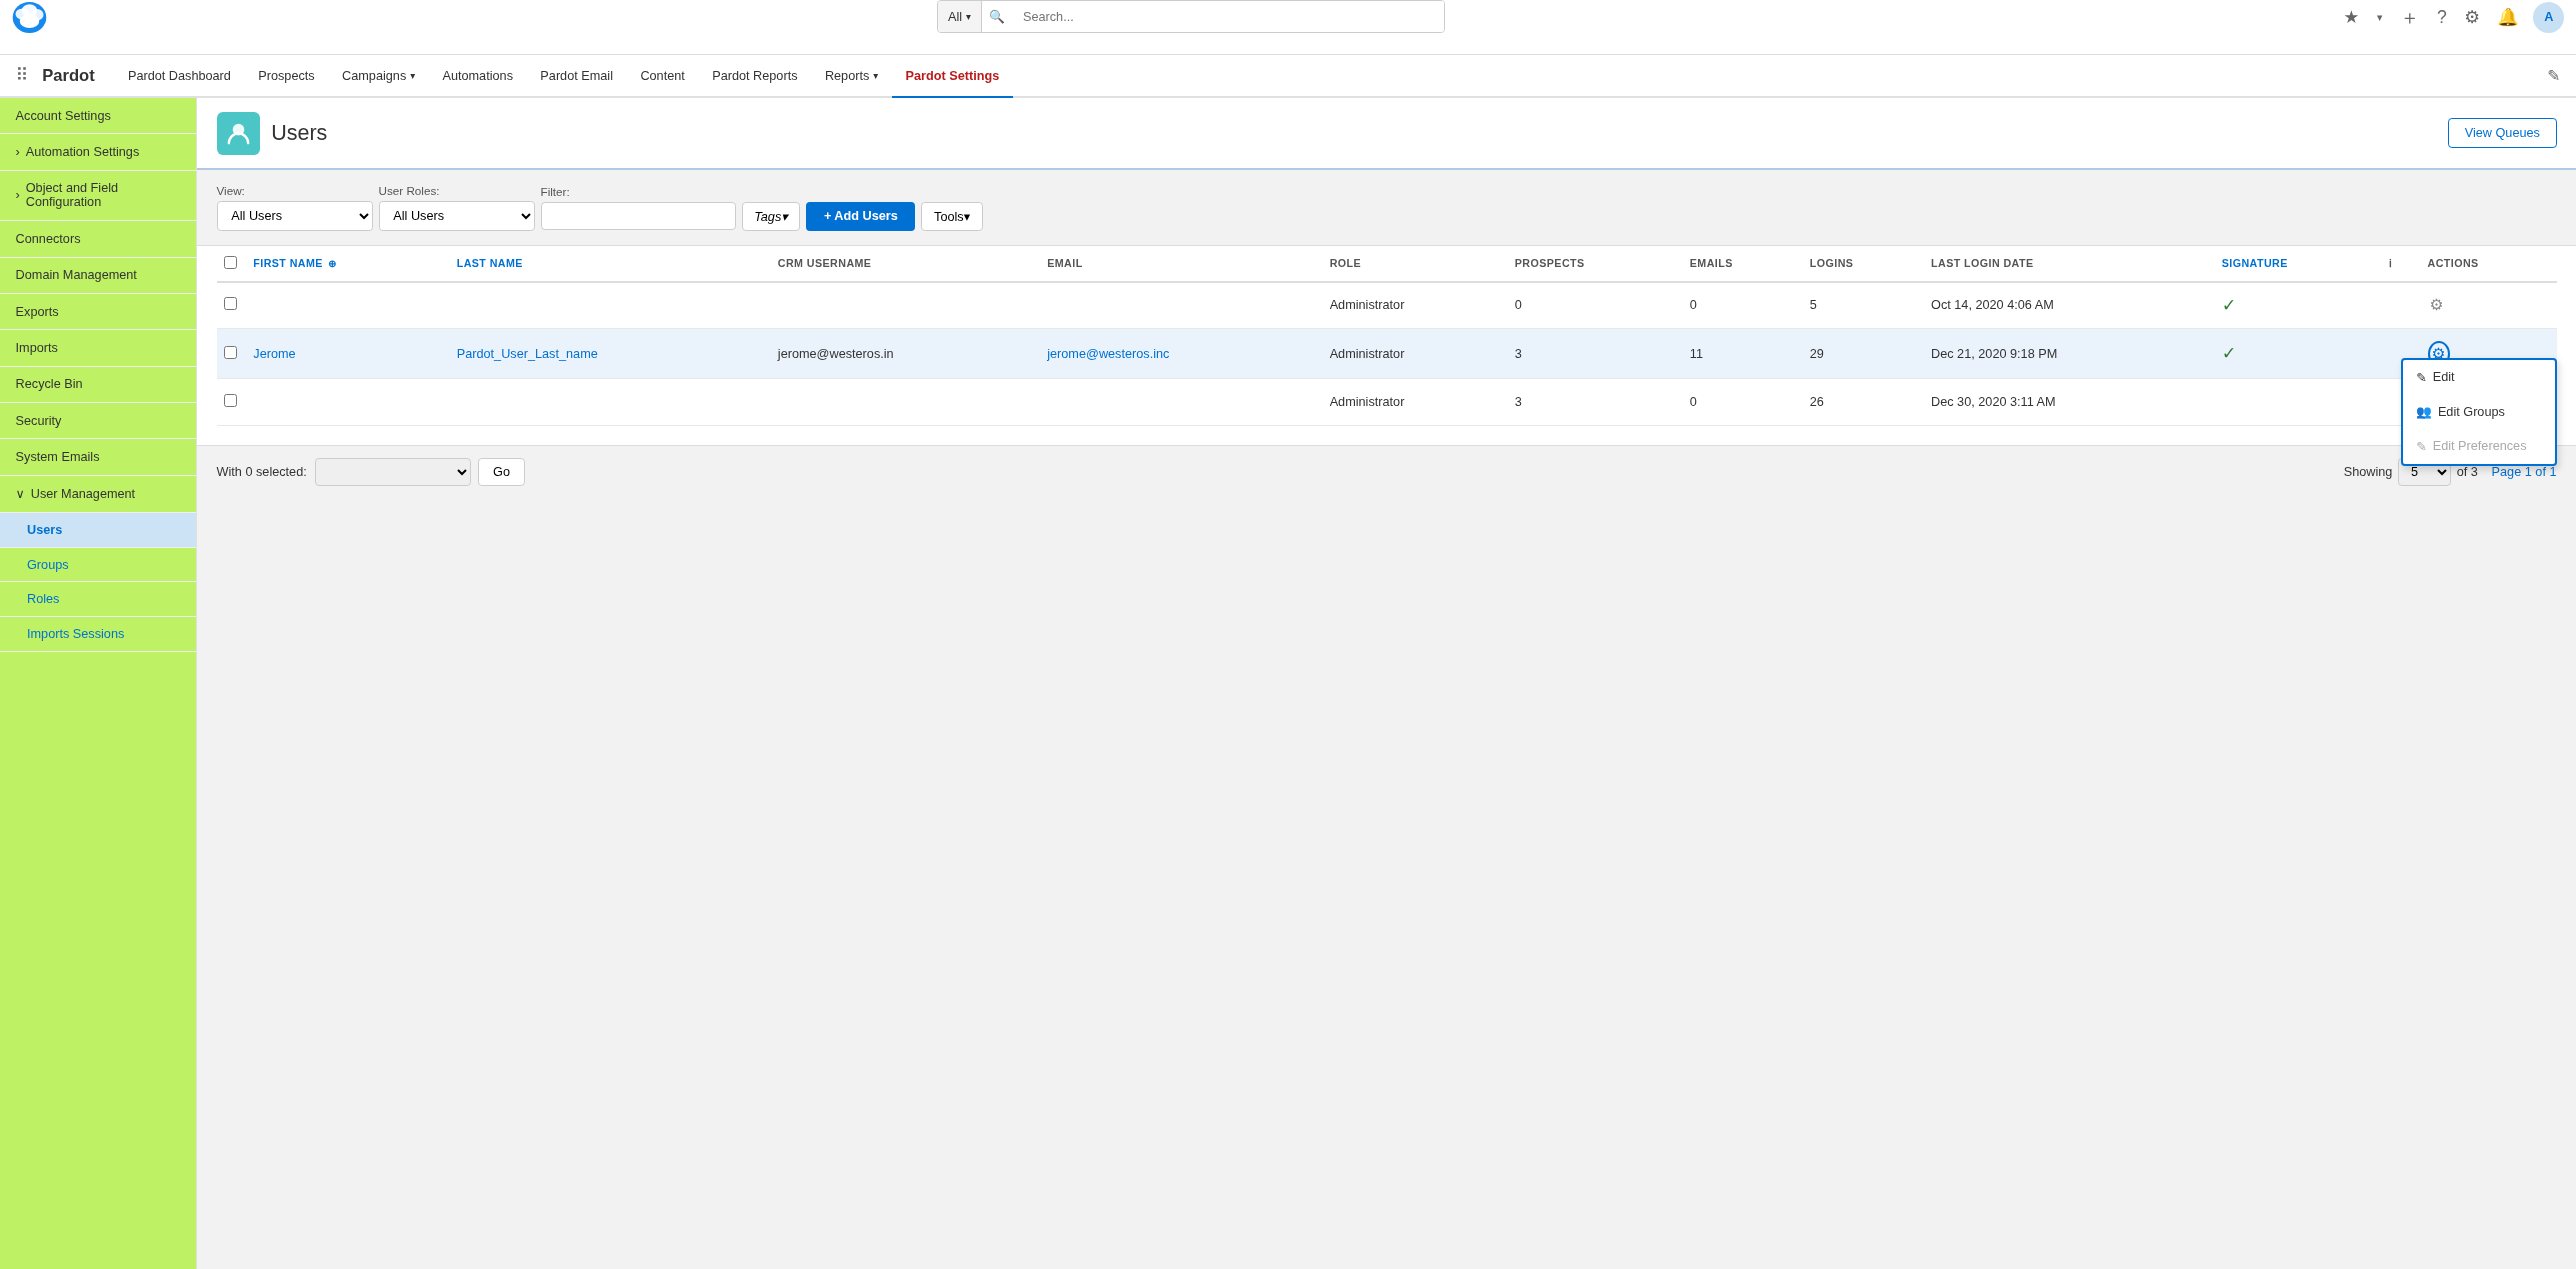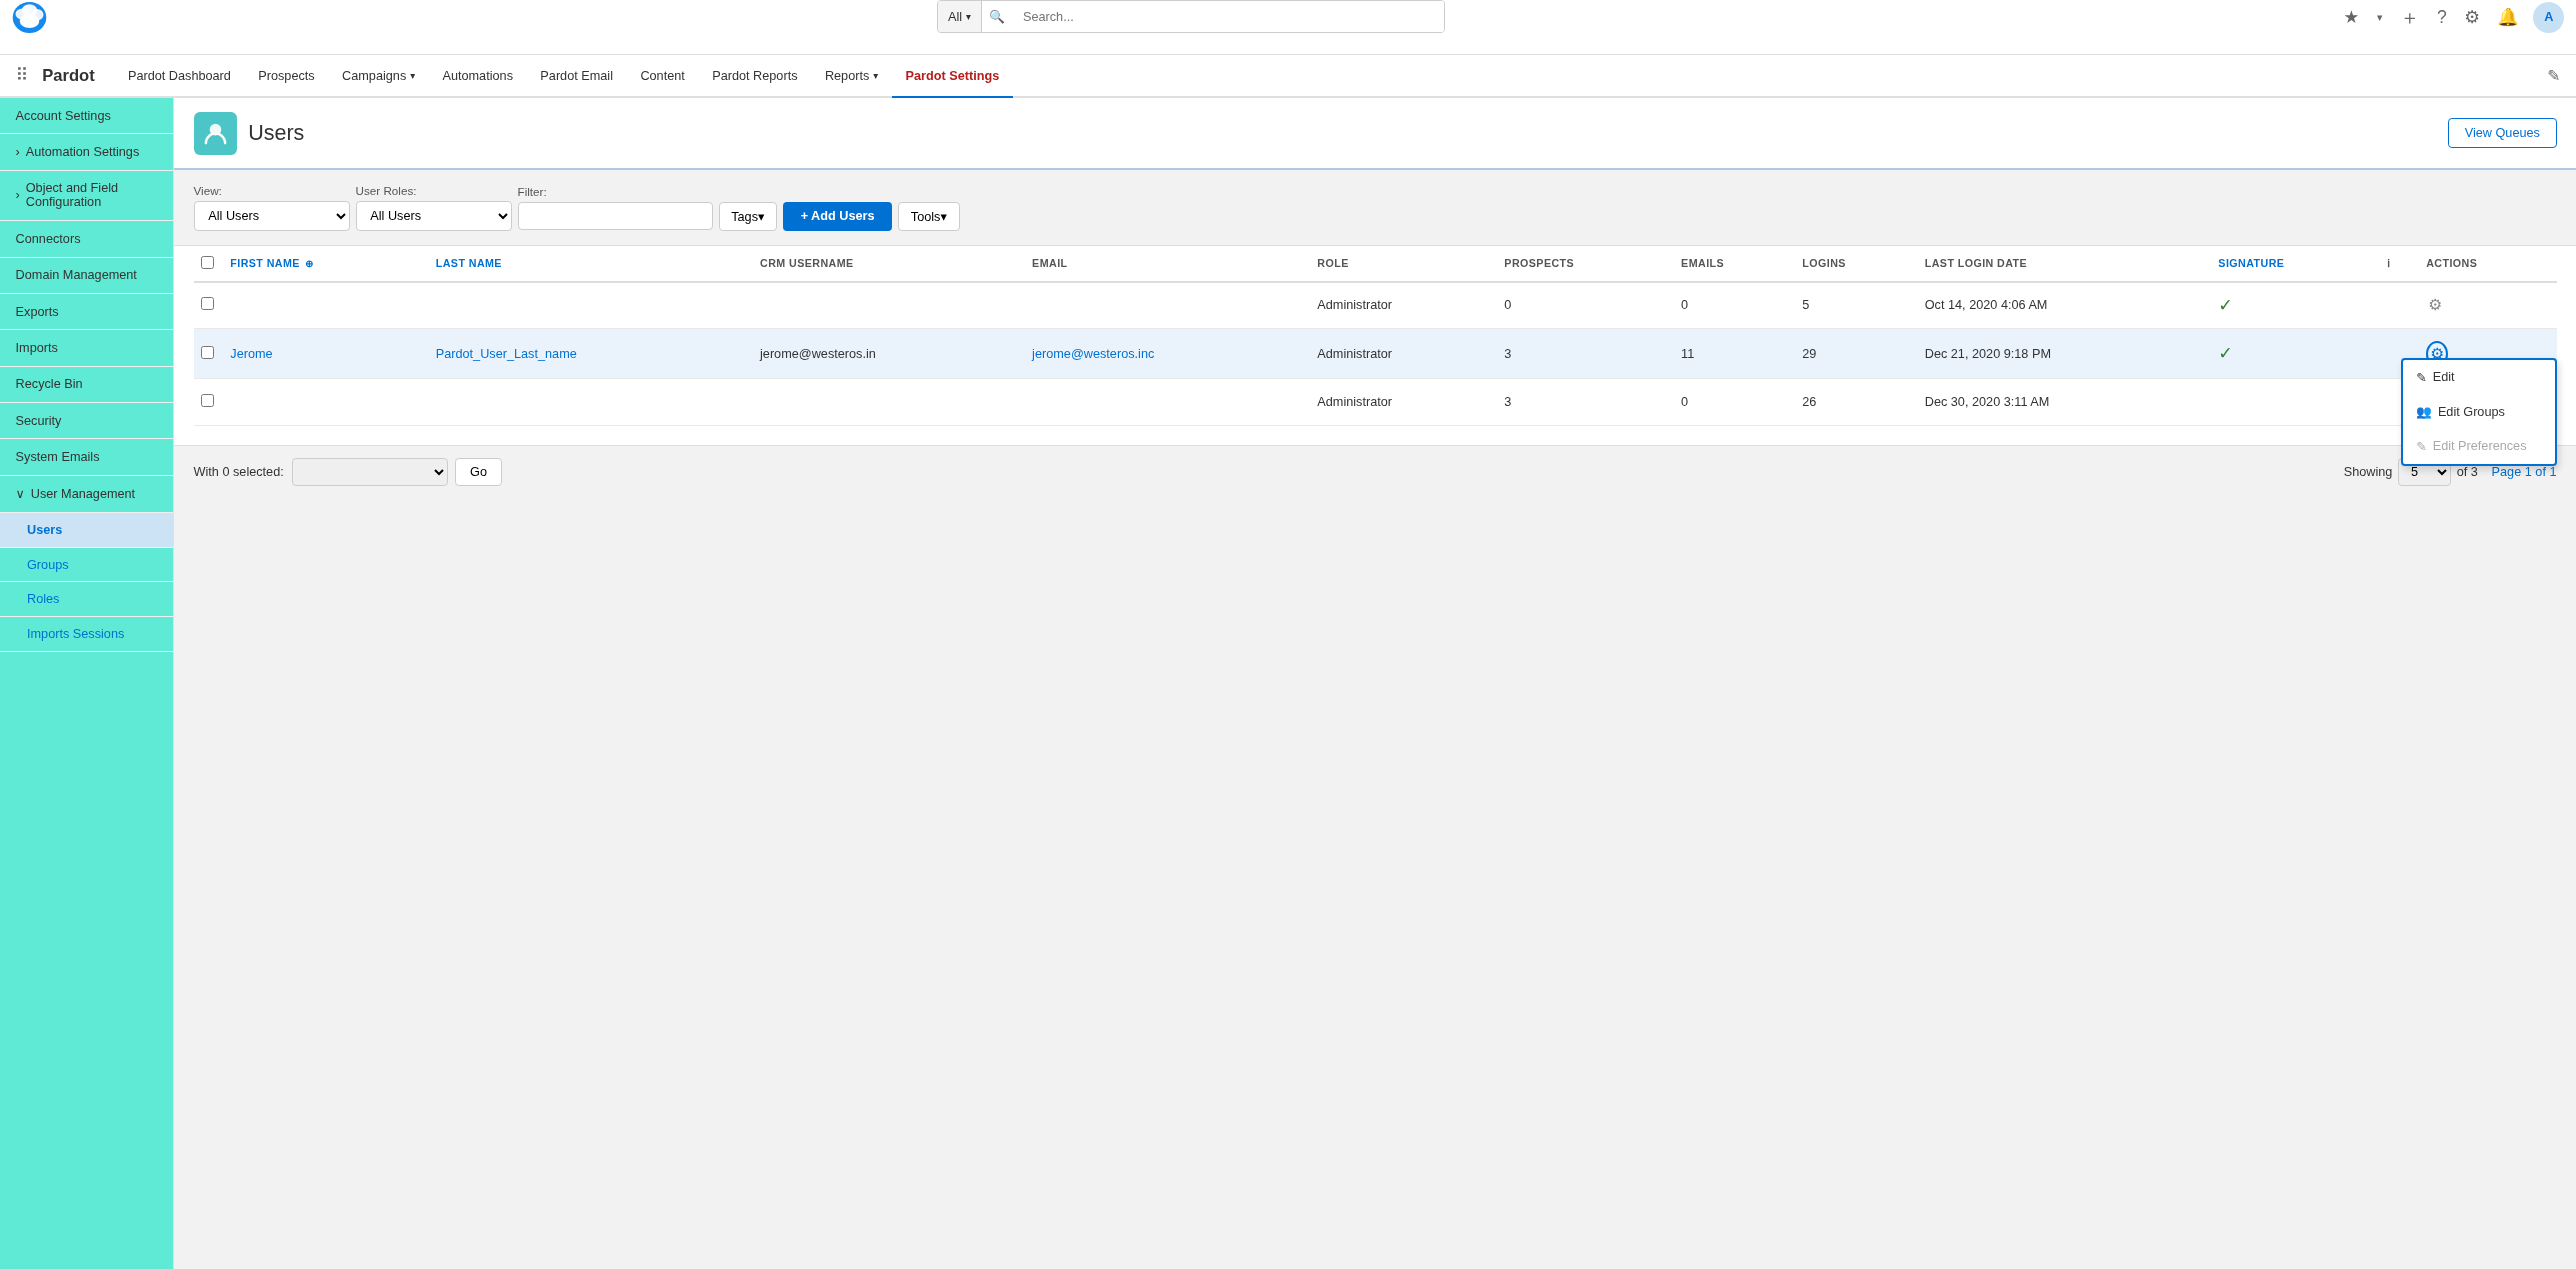--- a/index.html
+++ b/index.html
@@ -134,22 +134,22 @@
 
     
     .main-layout {
       display: flex;
       height: calc(100vh - 98px);
       overflow: hidden;
     }
 
     
     .sidebar {
-      width: 174px;
-      background: #5eead4;
+      width: 197px;
+      background: #bef264;
       border-right: 1px solid #e0e0e0;
       overflow-y: auto;
       flex-shrink: 0;
     }
     .sidebar-item {
       padding: 10.7px 15.6px;
       cursor: pointer;
       font-size: 12.7px;
       color: #0070d2;
       border-bottom: 1px solid #f0f0f0;
@@ -259,20 +259,21 @@
       margin-top: 17.6px;
       background: #fff;
       border: 1px solid #ccc;
       border-radius: 3.9px;
       padding: 5.9px 11.7px;
       cursor: pointer;
       font-size: 12.7px;
       display: flex;
       align-items: center;
       gap: 3.9px;
+      font-style: italic;
     }
     .add-user-btn {
       margin-top: 17.6px;
       background: #0070d2;
       color: #fff;
       border: none;
       border-radius: 3.9px;
       padding: 7.8px 17.6px;
       cursor: pointer;
       font-size: 12.7px;

